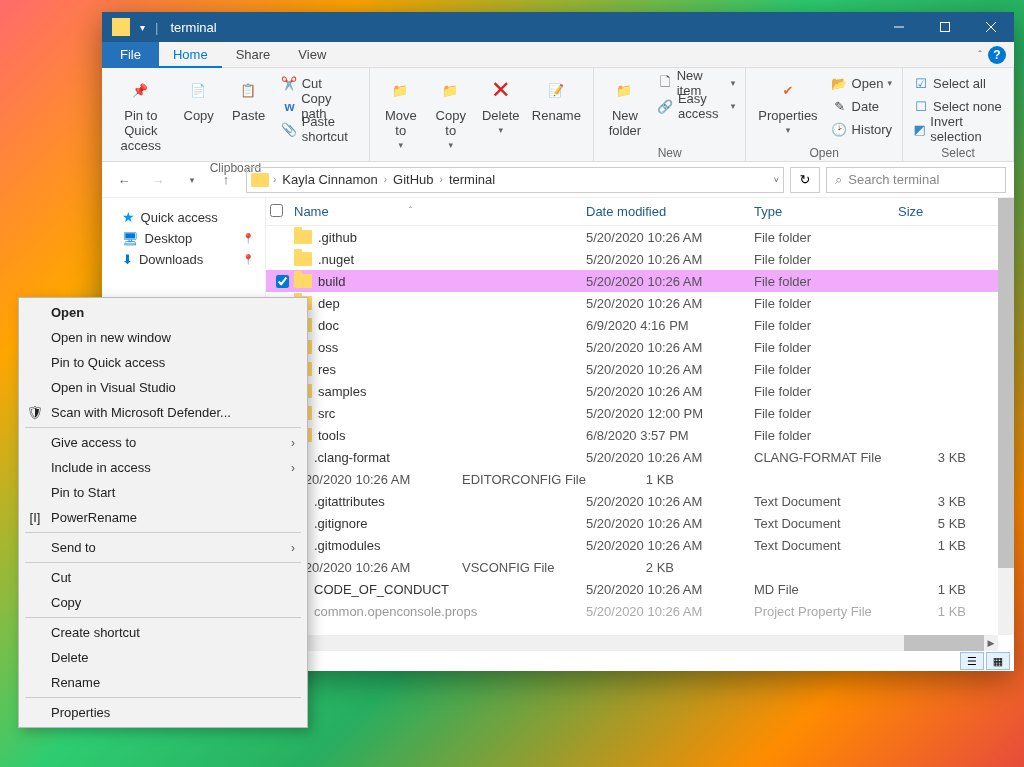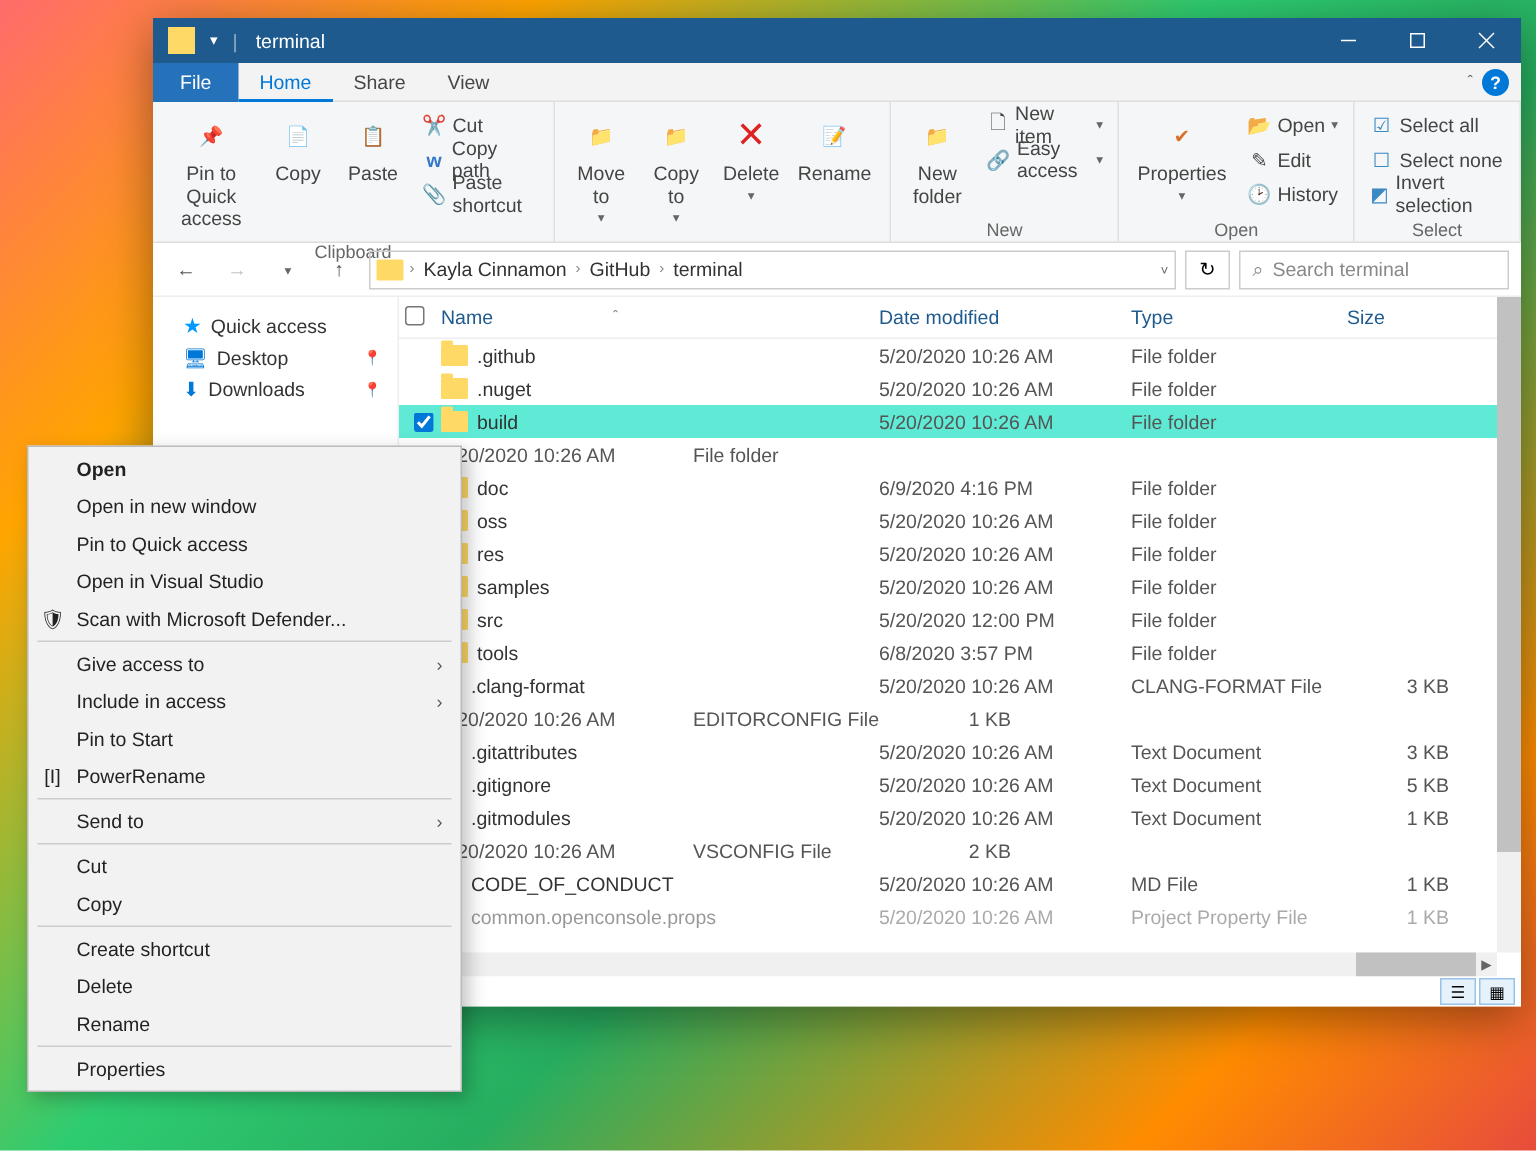--- a/index.html
+++ b/index.html
@@ -62,21 +62,21 @@
 .row .chk { width: 24px; display: flex; align-items: center; justify-content: center; }
 .row .name { width: 292px; display: flex; align-items: center; gap: 6px; }
 .row .icon { width: 18px; height: 14px; }
 .icon.folder { background: #ffd966; border-radius: 1px; position: relative; }
 .icon.folder::before { content: ""; position: absolute; top: -3px; left: 0; width: 8px; height: 3px; background: #ffd966; border-radius: 1px 1px 0 0; }
 .icon.file { border: 1px solid #bbb; background: #fff; height: 16px; width: 14px; }
 .icon.bluefile { background: #3399ff; height: 16px; width: 14px; }
 .row .date { width: 168px; color: #555; }
 .row .type { width: 144px; color: #555; }
 .row .size { width: 76px; text-align: right; color: #555; padding-right: 8px; }
-.row.selected { background: #5eead4; }
+.row.selected { background: #f0abfc; }
 .row.selected .chk input { accent-color: #0078d7; }
 .row.partial { opacity: 0.5; }
 
 .vscroll { position: absolute; top: 0; right: 0; bottom: 36px; width: 16px; background: #f0f0f0; }
 .vscroll-thumb { position: absolute; top: 0; width: 100%; height: 370px; background: #c1c1c1; }
 .hscroll { position: absolute; left: 164px; right: 16px; bottom: 20px; height: 16px; background: #f0f0f0; }
 .hscroll-thumb { position: absolute; right: 14px; width: 80px; height: 100%; background: #c1c1c1; }
 .hscroll-arrow { position: absolute; right: 0; width: 14px; height: 16px; display:flex; align-items:center; justify-content:center; font-size:9px; color:#666; }
 
 .footer { position: absolute; bottom: 0; left: 164px; right: 0; height: 20px; background: #fff; display: flex; justify-content: flex-end; padding-right: 4px; gap: 2px; align-items: center; }
@@ -220,21 +220,21 @@
             <span class="chevron-down">▾</span>
           </div>
         <div class="vstack" style="margin-left:4px;">
           <div class="smallbtn">
               <span class="sic">📂</span>
               <span>Open</span>
               <span class="chevron-down"> ▾</span>
             </div>
           <div class="smallbtn">
               <span class="sic">✎</span>
-              <span>Edit</span>
+              <span>Date</span>
             </div>
           <div class="smallbtn">
               <span class="sic">🕑</span>
               <span>History</span>
             </div>
         </div>
       </div>
       <div class="ribbon-group-label">Open</div>
     </div>
     <div class="ribbon-group">
@@ -340,20 +340,24 @@
             <div class="name">
               <div class="icon folder"></div>
               <span>build</span>
             </div>
             <div class="date">5/20/2020 10:26 AM</div>
             <div class="type">File folder</div>
             <div class="size"></div>
           </div>
           <div class="row">
             <div class="chk"></div>
+            <div class="name">
+              <div class="icon folder"></div>
+              <span>dep</span>
+            </div>
             <div class="date">5/20/2020 10:26 AM</div>
             <div class="type">File folder</div>
             <div class="size"></div>
           </div>
           <div class="row">
             <div class="chk"></div>
             <div class="name">
               <div class="icon folder"></div>
               <span>doc</span>
             </div>

